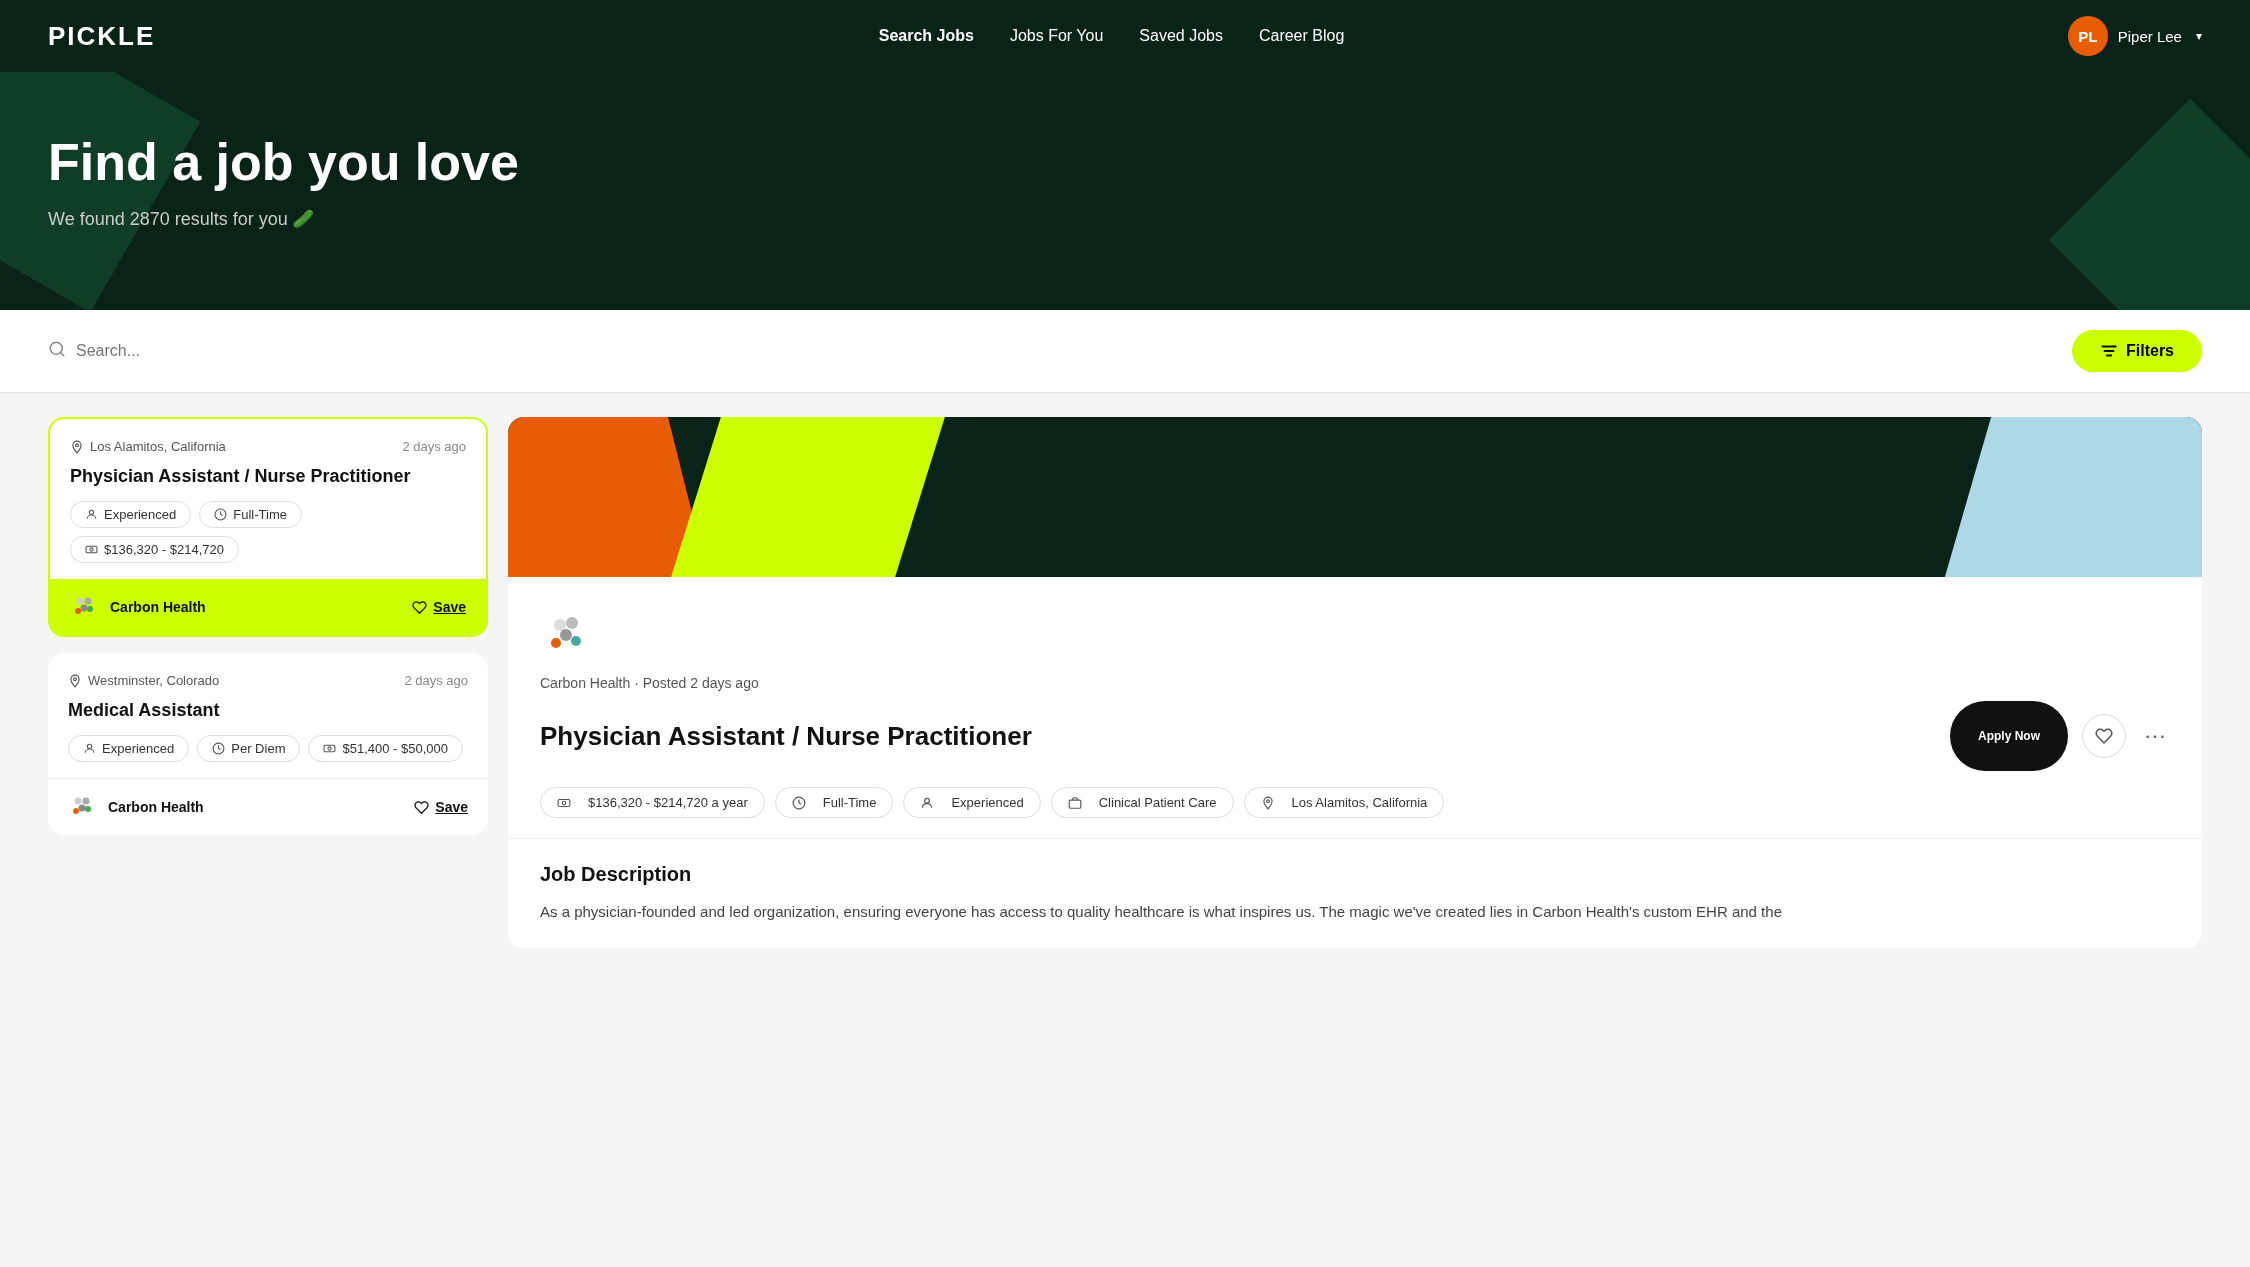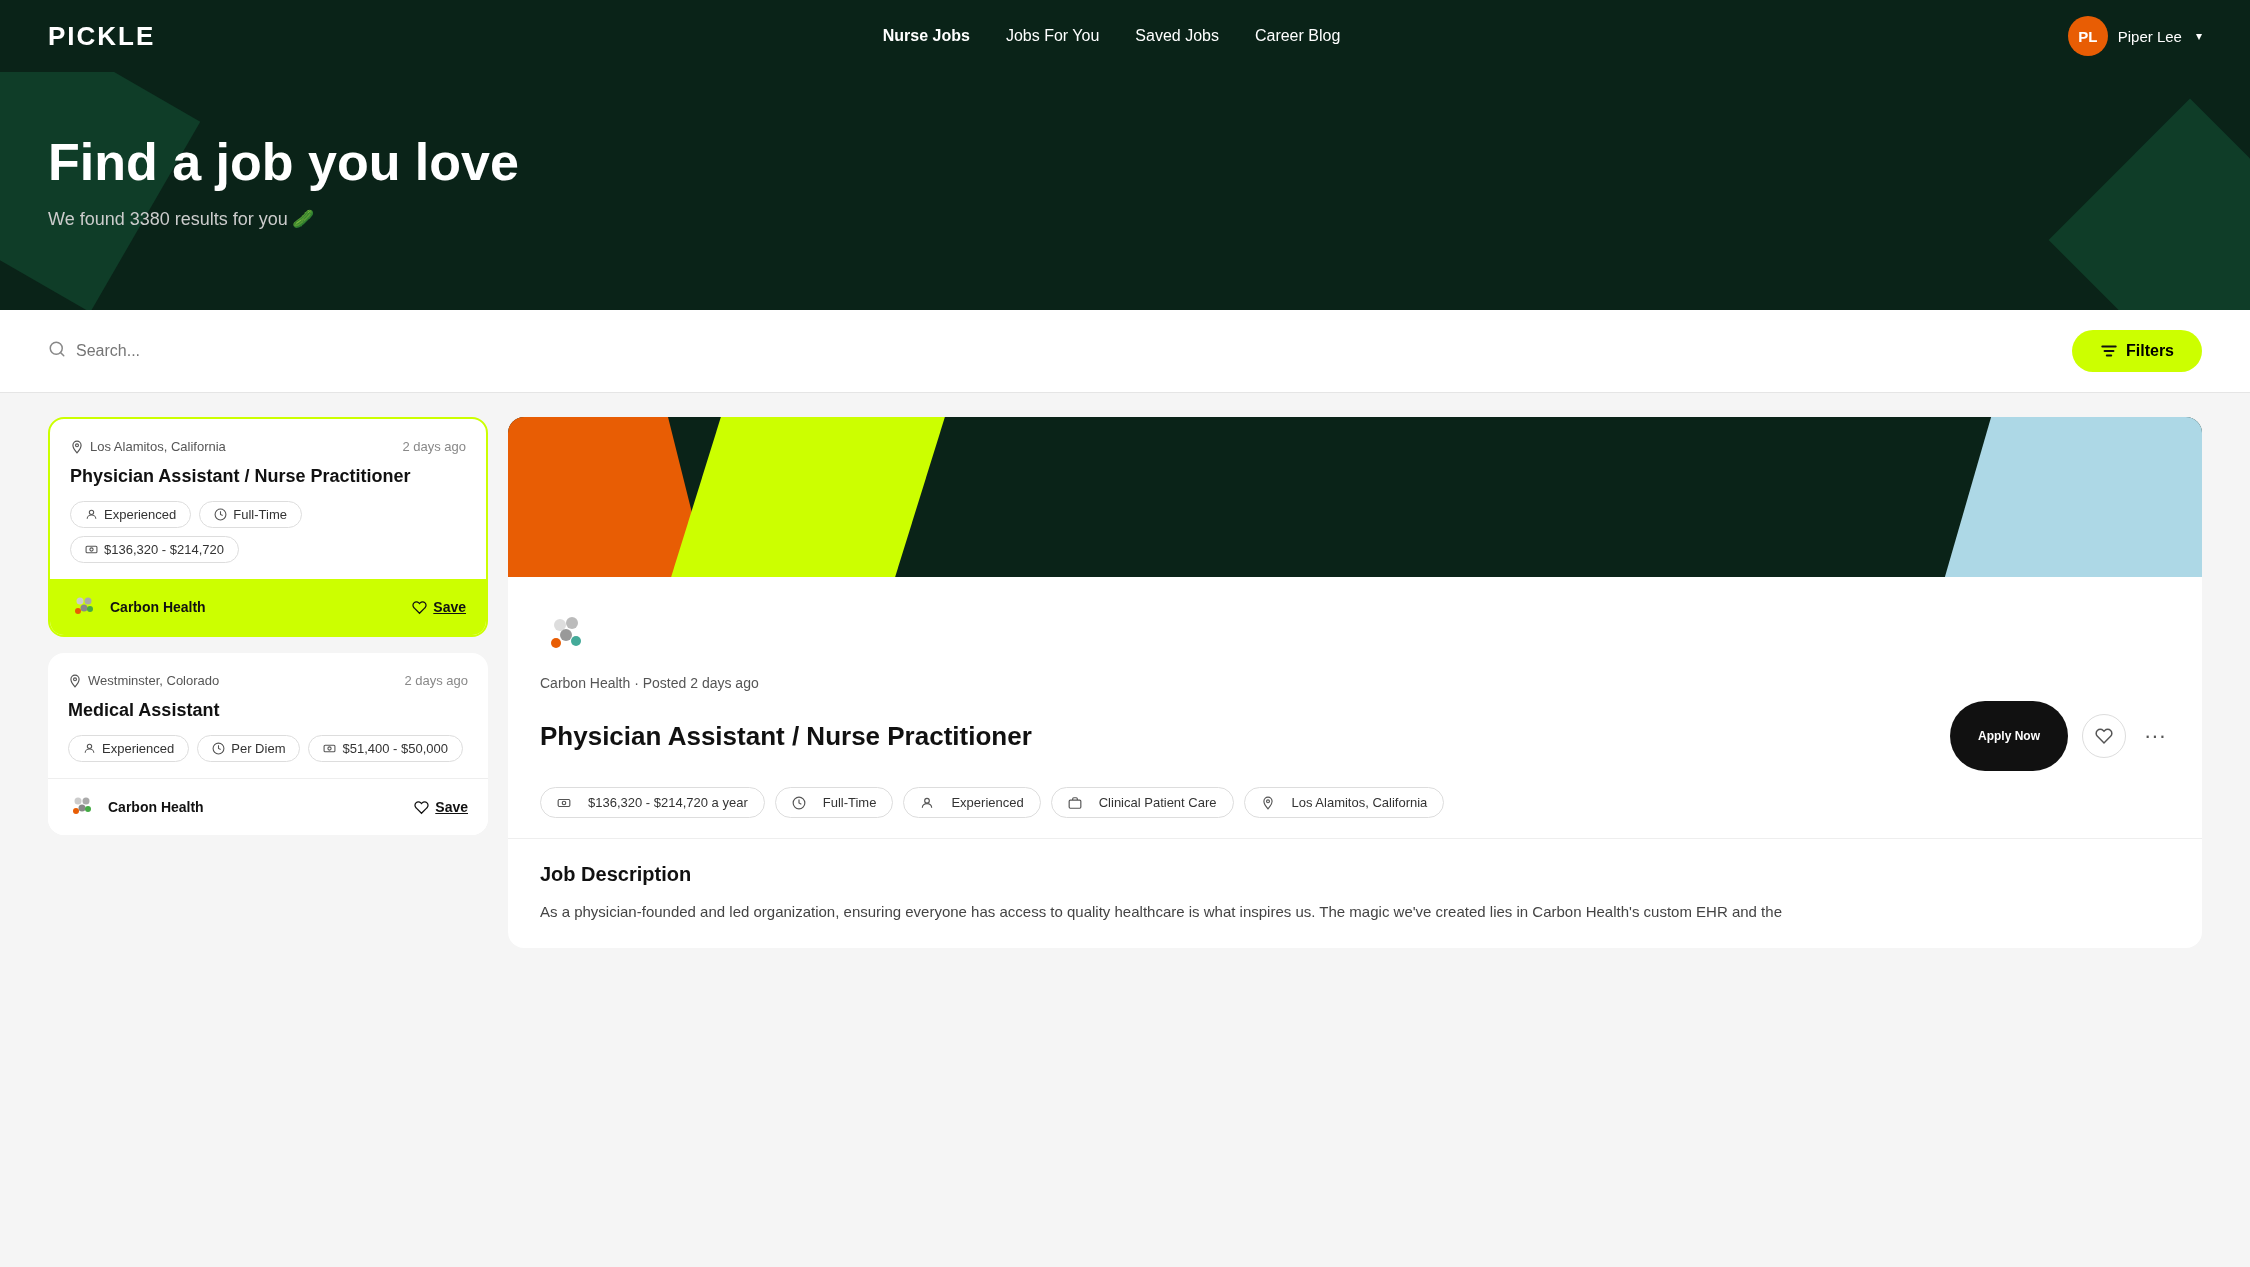--- a/index.html
+++ b/index.html
@@ -392,36 +392,36 @@
       width: 32px;
       height: 32px;
     }
   </style>
 </head>
 <body>
 
 <nav class="navbar">
   <div class="navbar-logo">PICKLE</div>
   <div class="navbar-nav">
-    <a class="nav-item active">Nurse Jobs</a>
+    <a class="nav-item active">Search Jobs</a>
     <a class="nav-item">Jobs For You</a>
     <a class="nav-item">Saved Jobs</a>
     <a class="nav-item">Career Blog</a>
   </div>
   <div class="navbar-user">
     <div class="user-avatar">PL</div>
     <span class="user-name">Piper Lee</span>
     <span class="chevron-down">▾</span>
   </div>
 </nav>
 
 <section class="hero">
   <div class="hero-inner">
     <h1 class="hero-title">Find a job you love</h1>
-    <p class="hero-subtitle">We found 3380 results for you 🥒</p>
+    <p class="hero-subtitle">We found 2870 results for you 🥒</p>
   </div>
 </section>
 
 <div class="search-row">
   <div class="search-input-wrap">
     <span class="search-icon-svg">
       <svg width="18" height="18" viewBox="0 0 24 24" fill="none" stroke="#888" stroke-width="2" stroke-linecap="round" stroke-linejoin="round">
         <circle cx="11" cy="11" r="8"></circle>
           <line x1="21" y1="21" x2="16.65" y2="16.65"></line>
       </svg>

